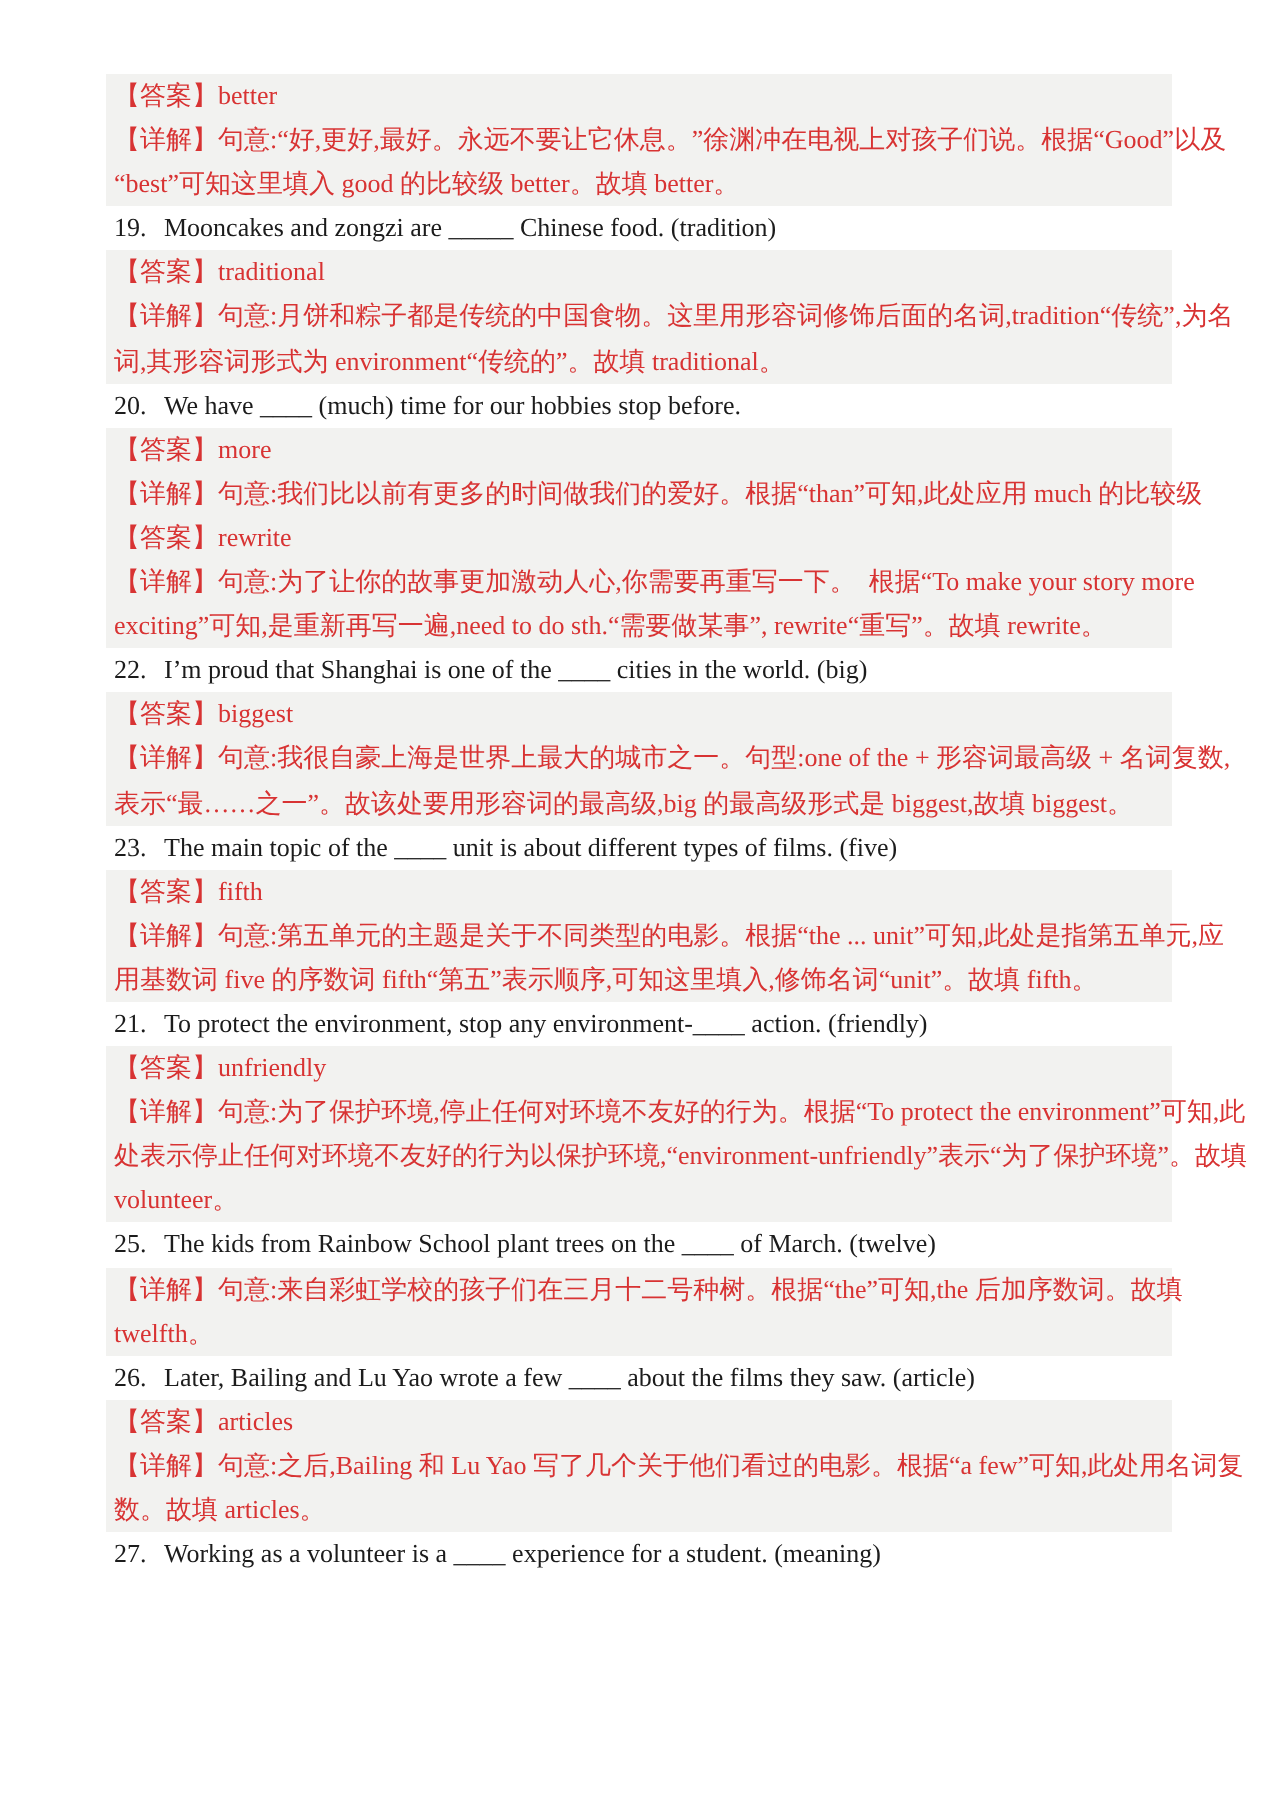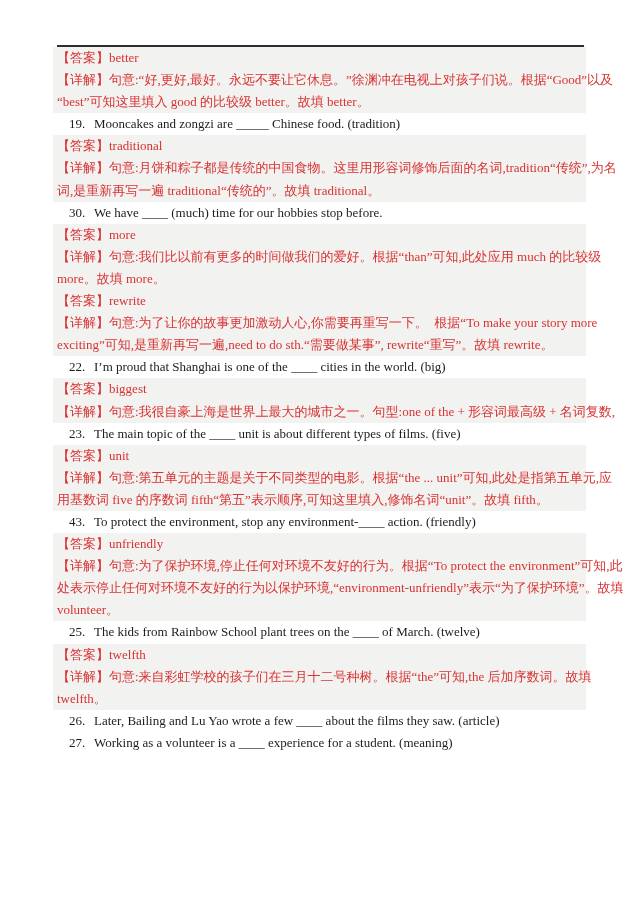--- a/index.html
+++ b/index.html
@@ -7,99 +7,103 @@
     width:640px;height:906px;position:relative;overflow:hidden;
     background:#ffffff;
     font-family:"Liberation Serif","DejaVu Serif",serif;
     color:#1c1c1c;
   }
   .rule{
     position:absolute;left:57px;top:45px;width:527px;height:2px;
     background:#2d2d2d;
   }
   .content{
-    position:absolute;left:57px;top:47px;width:527px;
+    position:absolute;left:57px;top:37px;width:527px;
   }
   .line{
     height:22.1px;line-height:22.1px;font-size:13px;
     white-space:pre;overflow:visible;
   }
   .ablock{
     background:#f2f2f0;
     margin-left:-4px;padding-left:4px;margin-right:-2px;
   }
   .red{color:#d83333;}
-  .q .qnum{display:inline-block;width:25px;margin-left:12px;}
+  .q .qnum{display:inline-block;width:25px;}
 </style>
 </head>
 <body>
 
 <div class="rule"></div>
 
 <div class="content">
 
   <div class="ablock">
     <div class="line red">【答案】better</div>
     <div class="line red">【详解】句意:“好,更好,最好。永远不要让它休息。”徐渊冲在电视上对孩子们说。根据“Good”以及</div>
     <div class="line red">“best”可知这里填入 good 的比较级 better。故填 better。</div>
   </div>
 
   <div class="line q"><span class="qnum">19.</span><span>Mooncakes and zongzi are _____ Chinese food. (tradition)</span></div>
 
   <div class="ablock">
     <div class="line red">【答案】traditional</div>
     <div class="line red">【详解】句意:月饼和粽子都是传统的中国食物。这里用形容词修饰后面的名词,tradition“传统”,为名</div>
-    <div class="line red">词,是重新再写一遍 traditional“传统的”。故填 traditional。</div>
+    <div class="line red">词,其形容词形式为 environment“传统的”。故填 traditional。</div>
   </div>
 
-  <div class="line q"><span class="qnum">30.</span><span>We have ____ (much) time for our hobbies stop before.</span></div>
+  <div class="line q"><span class="qnum">20.</span><span>We have ____ (much) time for our hobbies stop before.</span></div>
 
   <div class="ablock">
     <div class="line red">【答案】more</div>
     <div class="line red">【详解】句意:我们比以前有更多的时间做我们的爱好。根据“than”可知,此处应用 much 的比较级</div>
-    <div class="line red">more。故填 more。</div>
   </div>
 
 
   <div class="ablock">
     <div class="line red">【答案】rewrite</div>
     <div class="line red">【详解】句意:为了让你的故事更加激动人心,你需要再重写一下。  根据“To make your story more</div>
     <div class="line red">exciting”可知,是重新再写一遍,need to do sth.“需要做某事”, rewrite“重写”。故填 rewrite。</div>
   </div>
 
   <div class="line q"><span class="qnum">22.</span><span>I’m proud that Shanghai is one of the ____ cities in the world. (big)</span></div>
 
   <div class="ablock">
     <div class="line red">【答案】biggest</div>
     <div class="line red">【详解】句意:我很自豪上海是世界上最大的城市之一。句型:one of the + 形容词最高级 + 名词复数,</div>
+    <div class="line red">表示“最……之一”。故该处要用形容词的最高级,big 的最高级形式是 biggest,故填 biggest。</div>
   </div>
 
   <div class="line q"><span class="qnum">23.</span><span>The main topic of the ____ unit is about different types of films. (five)</span></div>
 
   <div class="ablock">
-    <div class="line red">【答案】unit</div>
+    <div class="line red">【答案】fifth</div>
     <div class="line red">【详解】句意:第五单元的主题是关于不同类型的电影。根据“the ... unit”可知,此处是指第五单元,应</div>
     <div class="line red">用基数词 five 的序数词 fifth“第五”表示顺序,可知这里填入,修饰名词“unit”。故填 fifth。</div>
   </div>
 
-  <div class="line q"><span class="qnum">43.</span><span>To protect the environment, stop any environment-____ action. (friendly)</span></div>
+  <div class="line q"><span class="qnum">21.</span><span>To protect the environment, stop any environment-____ action. (friendly)</span></div>
 
   <div class="ablock">
     <div class="line red">【答案】unfriendly</div>
     <div class="line red">【详解】句意:为了保护环境,停止任何对环境不友好的行为。根据“To protect the environment”可知,此</div>
     <div class="line red">处表示停止任何对环境不友好的行为以保护环境,“environment-unfriendly”表示“为了保护环境”。故填</div>
     <div class="line red">volunteer。</div>
   </div>
 
   <div class="line q"><span class="qnum">25.</span><span>The kids from Rainbow School plant trees on the ____ of March. (twelve)</span></div>
 
   <div class="ablock">
-    <div class="line red">【答案】twelfth</div>
     <div class="line red">【详解】句意:来自彩虹学校的孩子们在三月十二号种树。根据“the”可知,the 后加序数词。故填</div>
     <div class="line red">twelfth。</div>
   </div>
 
   <div class="line q"><span class="qnum">26.</span><span>Later, Bailing and Lu Yao wrote a few ____ about the films they saw. (article)</span></div>
 
+  <div class="ablock">
+    <div class="line red">【答案】articles</div>
+    <div class="line red">【详解】句意:之后,Bailing 和 Lu Yao 写了几个关于他们看过的电影。根据“a few”可知,此处用名词复</div>
+    <div class="line red">数。故填 articles。</div>
+  </div>
 
   <div class="line q"><span class="qnum">27.</span><span>Working as a volunteer is a ____ experience for a student. (meaning)</span></div>
 
 </div>
 
 </body></html>

